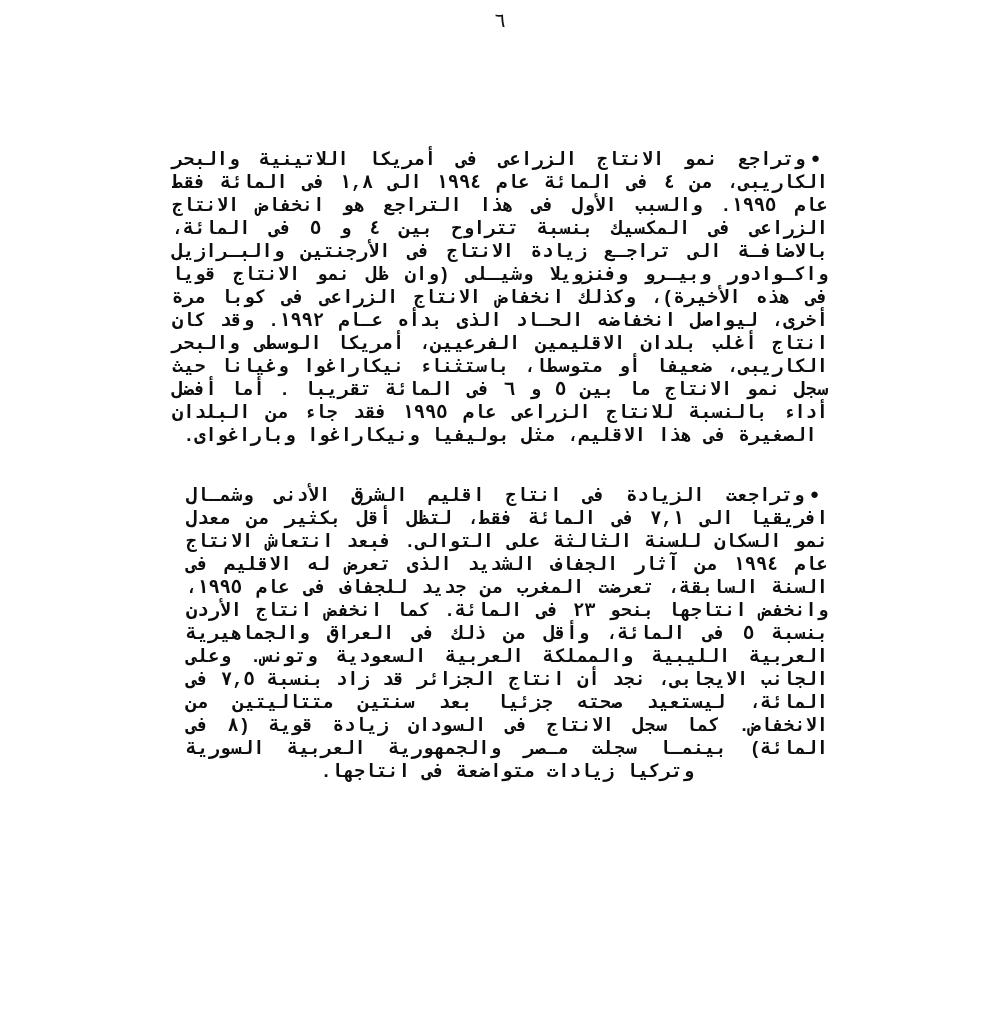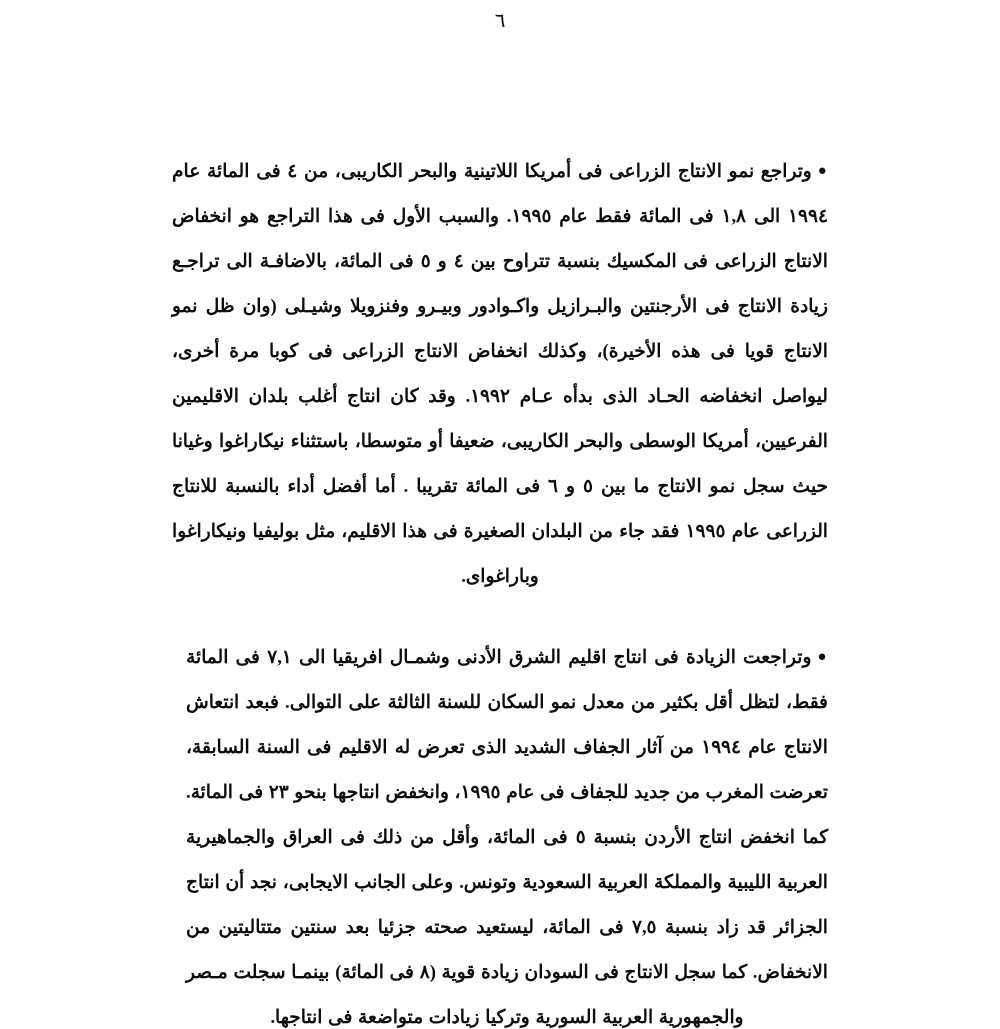--- a/index.html
+++ b/index.html
@@ -31,23 +31,23 @@
     position: absolute;
     top: 148px;
     right: 172px;
     width: 656px;
     direction: rtl;
     text-align: justify;
     text-align-last: center;
   }
   .para {
     font-size: 18.6px;
-    line-height: 45px;
+    line-height: 23px;
     font-weight: bold;
-    font-family: Liberation Serif, serif;
+    font-family: Liberation Mono, monospace;
     margin: 0 0 36px 0;
     letter-spacing: 0;
     word-spacing: 1px;
   }
   .para:last-child {
     margin-bottom: 0;
     margin-left: 14px;
   }
   .bullet {
     font-size: 15px;

